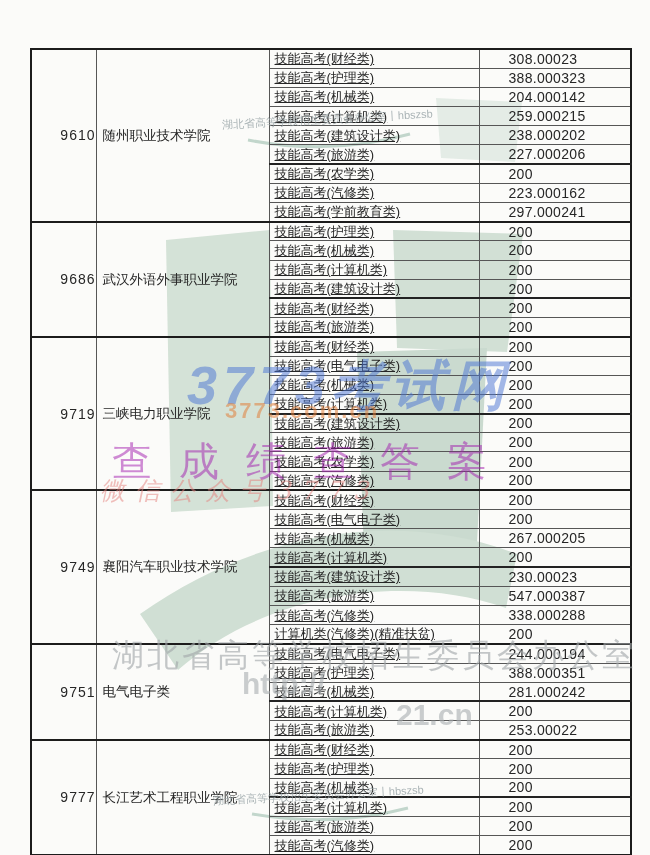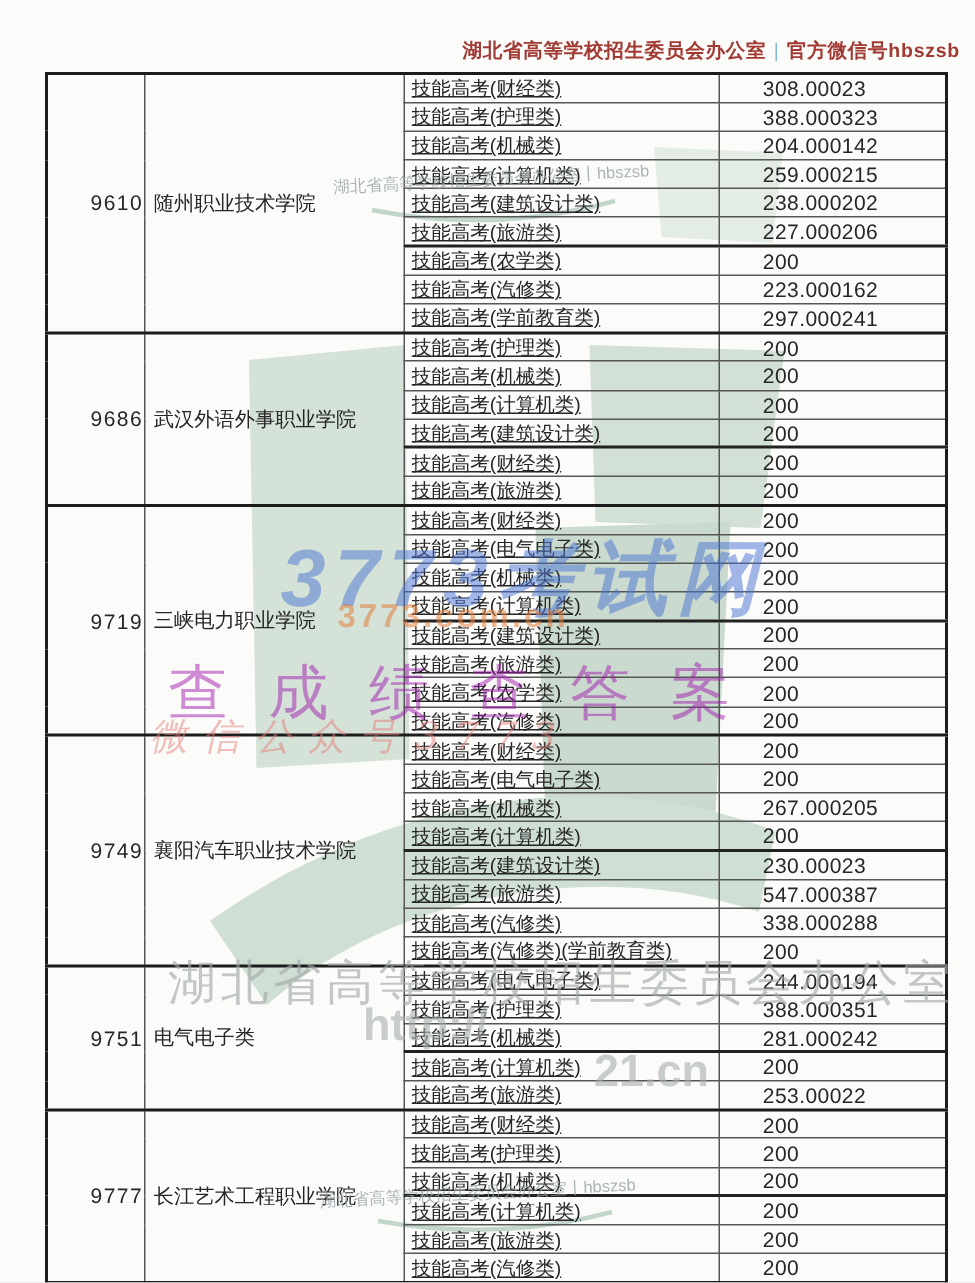--- a/index.html
+++ b/index.html
@@ -47,23 +47,20 @@
   <svg class="wm-logo" width="650" height="855" viewBox="0 0 650 855" opacity="0.8">
     <path d="M166 240 L270 230 L273 506 L171 512 Z" fill="#cbdccf"></path>
     <path d="M393 230 L523 234 L507 352 L397 348 Z" fill="#c8dacd"></path>
     <path d="M357 352 L487 348 L475 582 L365 586 Z" fill="#bfd3c5"></path>
     <path d="M140 614 C262 528 402 510 517 554 L506 608 C402 572 264 594 178 670 Z" fill="#c6d9cb"></path>
     <path d="M436 98 L522 102 L515 162 L441 158 Z" fill="#dfe9e2"></path>
     <path d="M248 140 Q330 156 410 134" stroke="#b5cec2" stroke-width="3" fill="none"></path>
     <path d="M252 814 Q332 828 408 808" stroke="#b5cec2" stroke-width="3" fill="none"></path>
   </svg>
 
-  <div class="hdr">
-    <span>湖北省高等学校招生委员会办公室</span><span class="sep">|</span><span>官方微信号hbszsb</span>
-  </div>
 
   <table id="score-table">
     <colgroup>
       <col style="width:65px">
         <col style="width:173px">
         <col style="width:210px">
         <col style="width:152px">
     </colgroup>
   <tbody class="block">
         <tr>
@@ -194,21 +191,21 @@
         </tr>
         <tr>
           <td class="cat">技能高考(旅游类)</td>
           <td class="score">547.000387</td>
         </tr>
         <tr>
           <td class="cat">技能高考(汽修类)</td>
           <td class="score">338.000288</td>
         </tr>
         <tr>
-          <td class="cat">技能高考(汽修类)(学前教育类)</td>
+          <td class="cat">计算机类(汽修类)(精准扶贫)</td>
           <td class="score">200</td>
         </tr>
       </tbody>
       <tbody class="block">
         <tr>
           <td class="code" rowspan="5">9751</td>
           <td class="name" rowspan="5">电气电子类</td>
           <td class="cat">技能高考(电气电子类)</td>
           <td class="score">244.000194</td>
         </tr>

